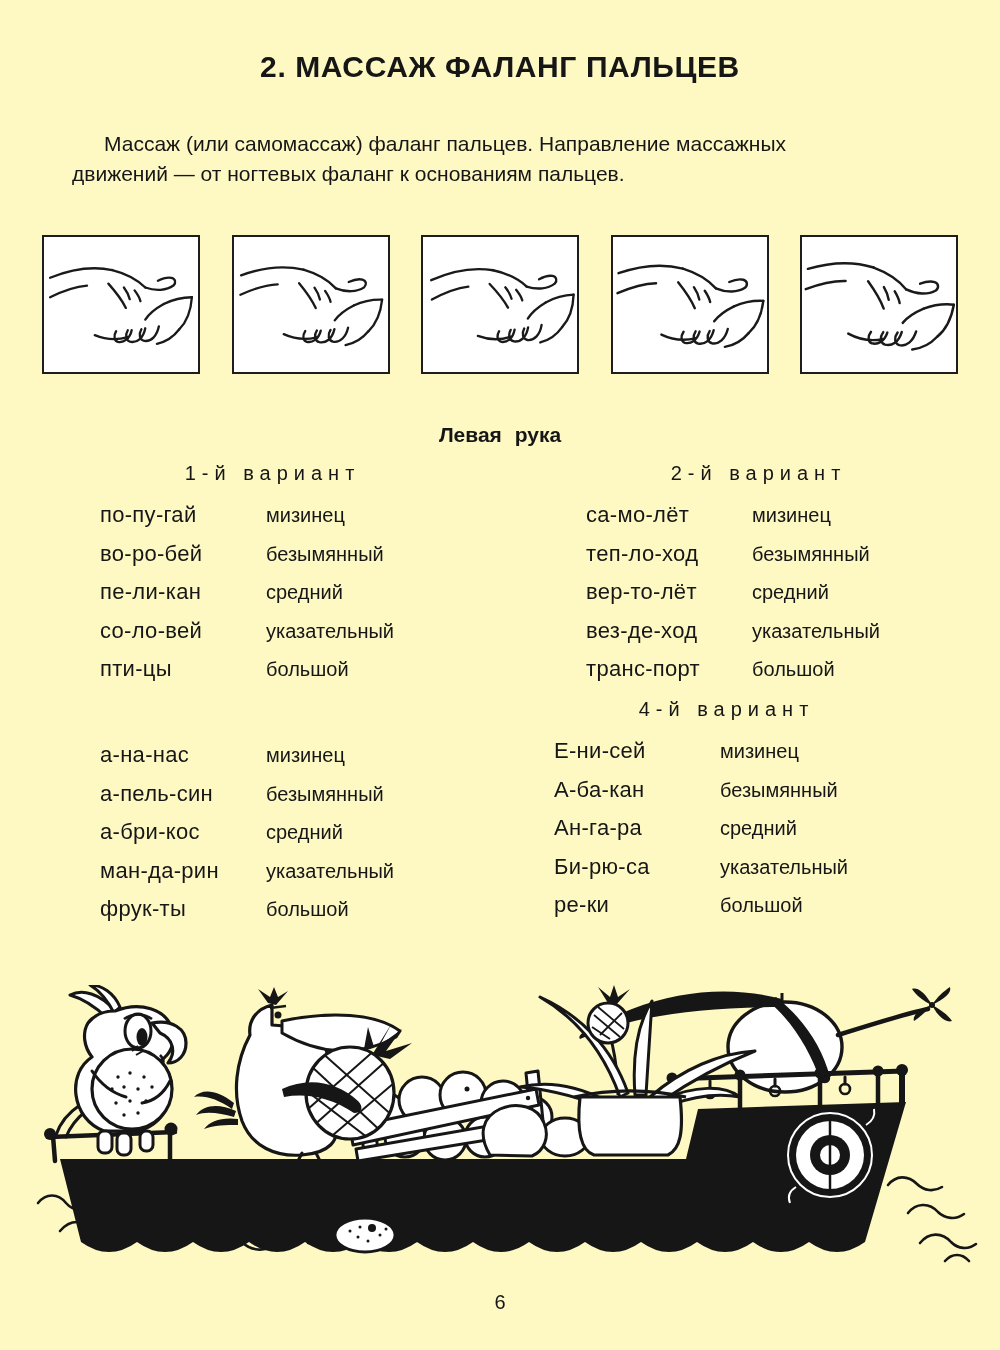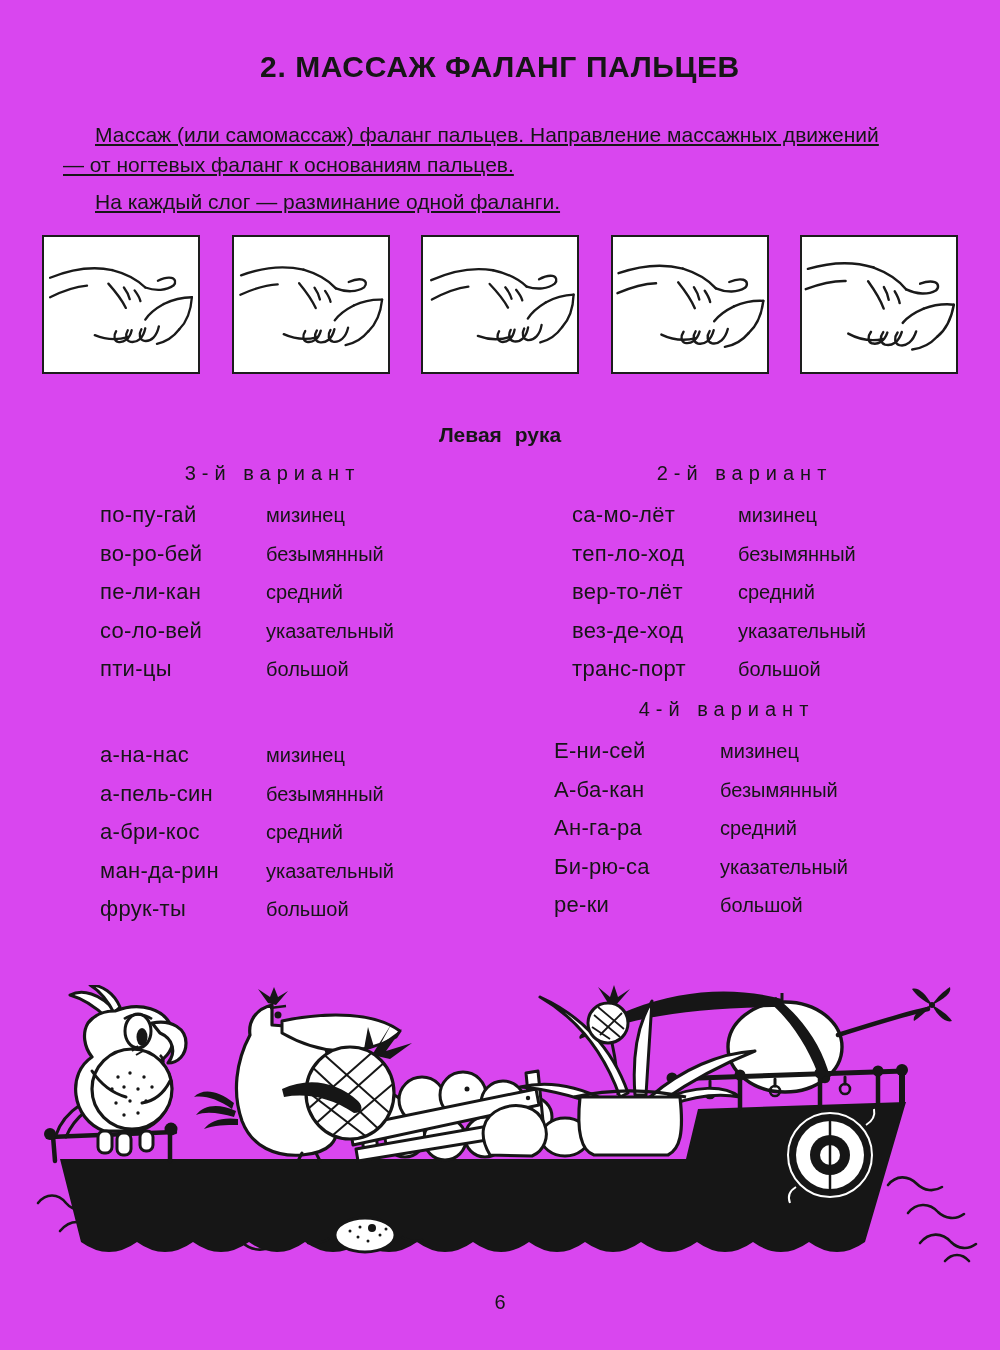--- a/index.html
+++ b/index.html
@@ -1,32 +1,32 @@
 <!DOCTYPE html>
 <html><head>
 <meta charset="utf-8">
 <style>
   html,body{margin:0;padding:0;background:#9a9a9a;}
-  .page{position:relative;width:1000px;height:1350px;margin:0 auto;background:#d946ef;
+  .page{position:relative;width:1000px;height:1350px;margin:0 auto;background:#fef9c3;
         font-family:"Liberation Sans",sans-serif;color:#161616;overflow:hidden;}
   .title{position:absolute;top:50px;left:0;width:100%;text-align:center;
          font-size:30px;font-weight:700;letter-spacing:.6px;white-space:nowrap;}
   .intro{position:absolute;top:112px;left:55px;width:848px;font-size:21px;line-height:29.5px;}
-  .intro p{margin:8px;text-indent:32px;text-decoration:underline;}
+  .intro p{margin:17px;text-indent:32px;}
   .hand-strip{position:absolute;top:235px;left:42px;width:916px;display:flex;justify-content:space-between;}
   .hand-box{width:154px;height:135px;border:2px solid #1d1d1d;background:#fff;overflow:hidden;}
   .hand-box svg{width:100%;height:100%;display:block;}
   .hand-box:nth-child(2) svg{transform:rotate(2deg);}
   .hand-box:nth-child(3) svg{transform:rotate(-2deg) translateX(3px);}
   .hand-box:nth-child(4) svg{transform:rotate(3deg) scale(1.03);}
   .hand-box:nth-child(5) svg{transform:rotate(6deg) scale(1.05);}
   .section-heading{position:absolute;top:423px;left:0;width:100%;text-align:center;
                    font-size:21px;font-weight:700;word-spacing:7px;}
   .variant{position:absolute;width:345px;}
-  .v1{left:100px;top:462px}.v2{left:572px;top:462px}.v3{left:100px;top:742px}.v4{left:554px;top:698px}
+  .v1{left:100px;top:462px}.v2{left:586px;top:462px}.v3{left:100px;top:742px}.v4{left:554px;top:698px}
   .variant-label{text-align:center;font-size:20px;letter-spacing:6px;margin:0 0 17px 0;white-space:nowrap;}
   .row{display:flex;align-items:baseline;height:38.5px;}
   .word{width:166px;font-size:22px;letter-spacing:.3px;white-space:nowrap;}
   .finger{font-size:20px;}
   .boat{position:absolute;left:20px;top:985px;width:960px;height:290px;}
   .page-number{position:absolute;top:1291px;left:0;width:100%;text-align:center;font-size:20px;}
 </style>
 </head>
 <body>
 
@@ -53,21 +53,20 @@
     </g>
   </defs>
 </svg>
 
 <div class="page">
 
   <div class="title">2. МАССАЖ ФАЛАНГ ПАЛЬЦЕВ</div>
 
   <div class="intro">
     <p>Массаж (или самомассаж) фаланг пальцев. Направление массажных движений — от ногтевых фаланг к основаниям пальцев.</p>
-    <p>На каждый слог — разминание одной фаланги.</p>
   </div>
 
   <div class="hand-strip">
     <div class="hand-box">
       <svg viewBox="0 0 158 139">
           <use href="#hand-pair"></use>
         </svg>
     </div>
     <div class="hand-box">
       <svg viewBox="0 0 158 139">
@@ -87,21 +86,21 @@
     <div class="hand-box">
       <svg viewBox="0 0 158 139">
           <use href="#hand-pair"></use>
         </svg>
     </div>
   </div>
 
   <div class="section-heading">Левая рука</div>
 
   <div class="variant v1">
-    <p class="variant-label">3-й вариант</p>
+    <p class="variant-label">1-й вариант</p>
     <div class="row">
         <span class="word">по-пу-гай</span>
         <span class="finger">мизинец</span>
       </div>
     <div class="row">
         <span class="word">во-ро-бей</span>
         <span class="finger">безымянный</span>
       </div>
     <div class="row">
         <span class="word">пе-ли-кан</span>

